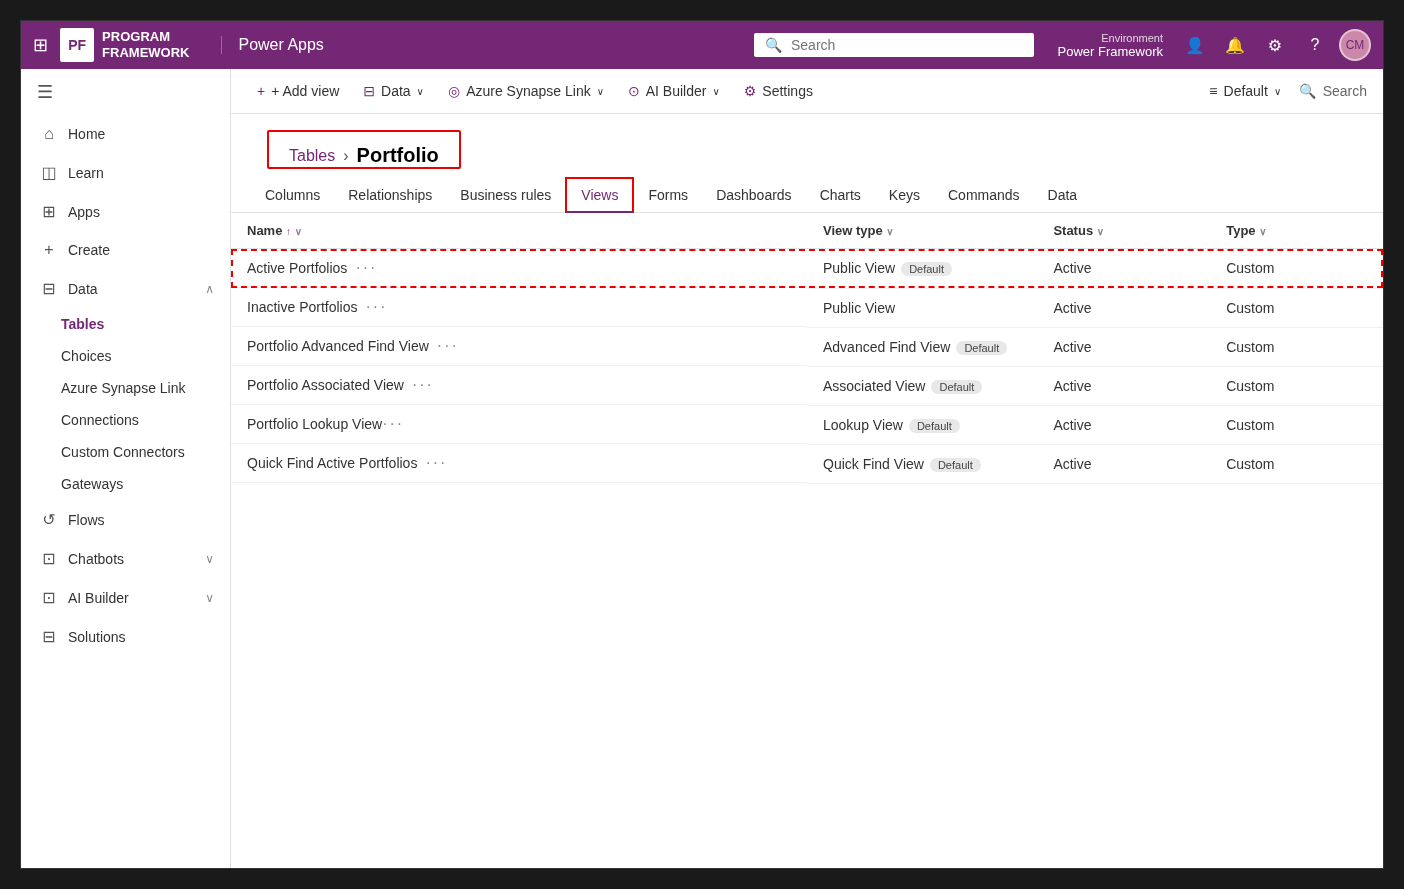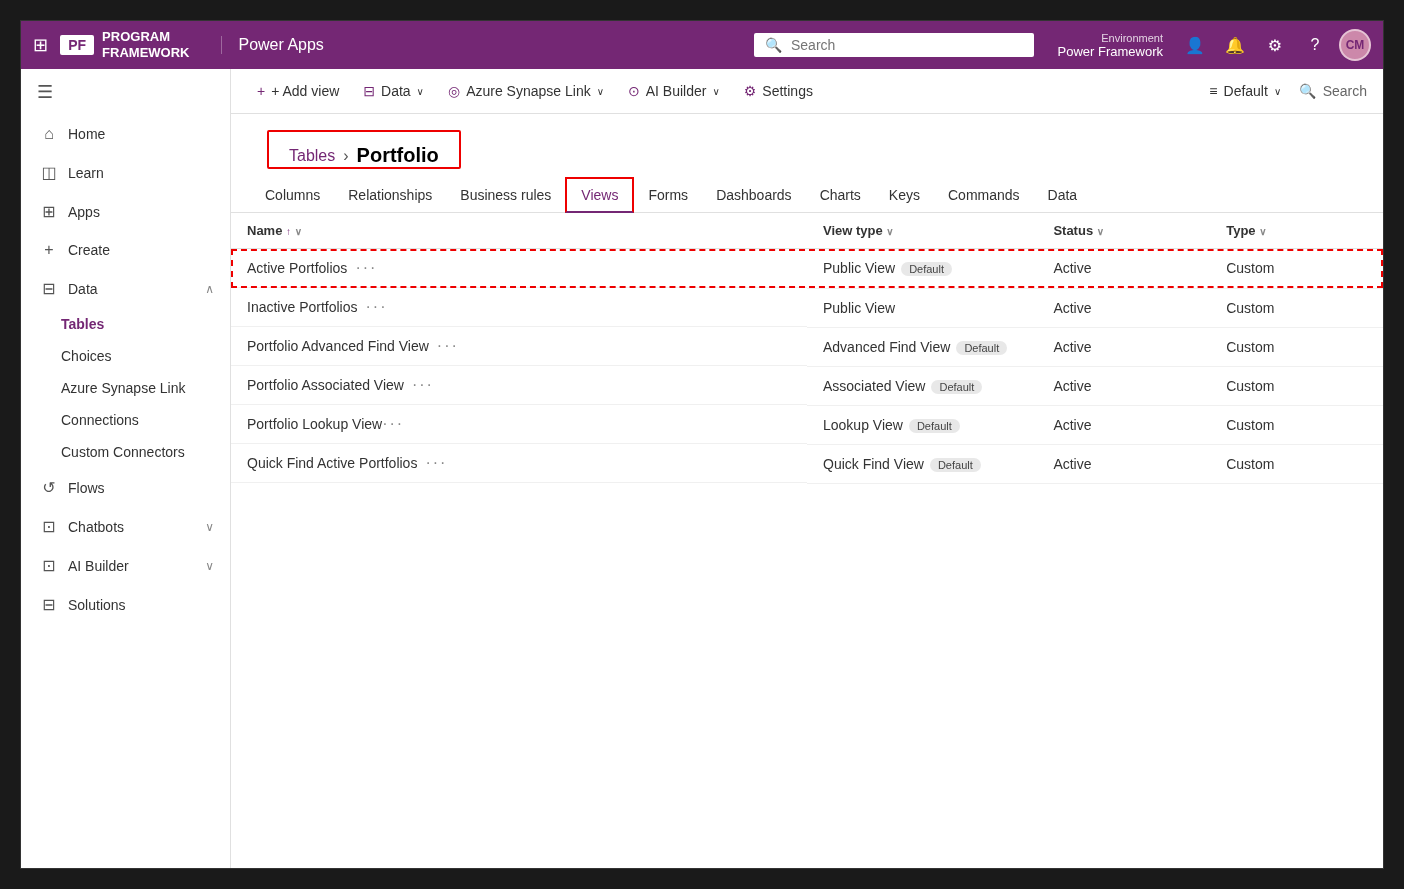--- a/index.html
+++ b/index.html
@@ -32,21 +32,21 @@
       cursor: pointer;
     }
     .top-nav-brand {
       display: flex;
       align-items: center;
       gap: 8px;
       margin-right: 16px;
     }
     .brand-logo {
       width: 34px;
-      height: 20px;
+      height: 34px;
       background: #fff;
       border-radius: 2px;
       display: flex;
       align-items: center;
       justify-content: center;
       font-weight: 900;
       color: #742774;
       font-size: 14px;
     }
     .brand-text {
@@ -109,21 +109,21 @@
       width: 32px;
       height: 32px;
       border-radius: 50%;
       background: #c8a;
       border: 2px solid rgba(255,255,255,0.5);
       display: flex;
       align-items: center;
       justify-content: center;
       color: #742774;
       font-size: 12px;
-      font-weight: 700;
+      font-weight: 400;
       cursor: pointer;
     }
 
     
     .body-area {
       display: flex;
       flex: 1;
       overflow: hidden;
     }
 
@@ -375,20 +375,21 @@
       <div class="sidebar-item">
         <span class="icon">⊟</span>
         <span>Data</span>
         <span class="sidebar-expand-icon">∧</span>
       </div>
       <div class="sidebar-sub-item active-sub">Tables</div>
       <div class="sidebar-sub-item">Choices</div>
       <div class="sidebar-sub-item">Azure Synapse Link</div>
       <div class="sidebar-sub-item">Connections</div>
       <div class="sidebar-sub-item">Custom Connectors</div>
+      <div class="sidebar-sub-item">Gateways</div>
       <div class="sidebar-item">
         <span class="icon">↺</span>
         <span>Flows</span>
       </div>
       <div class="sidebar-item">
         <span class="icon">⊡</span>
         <span>Chatbots</span>
         <span class="sidebar-expand-icon">∨</span>
       </div>
       <div class="sidebar-item">

